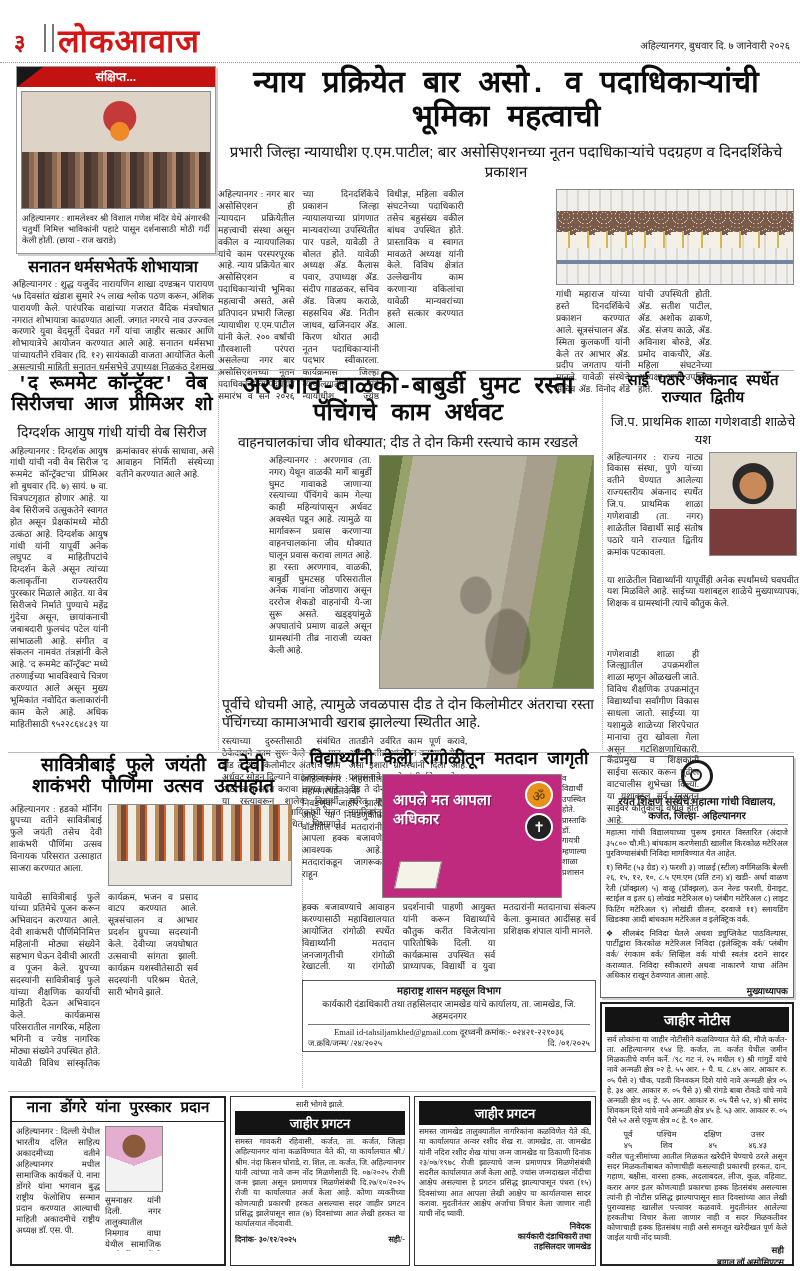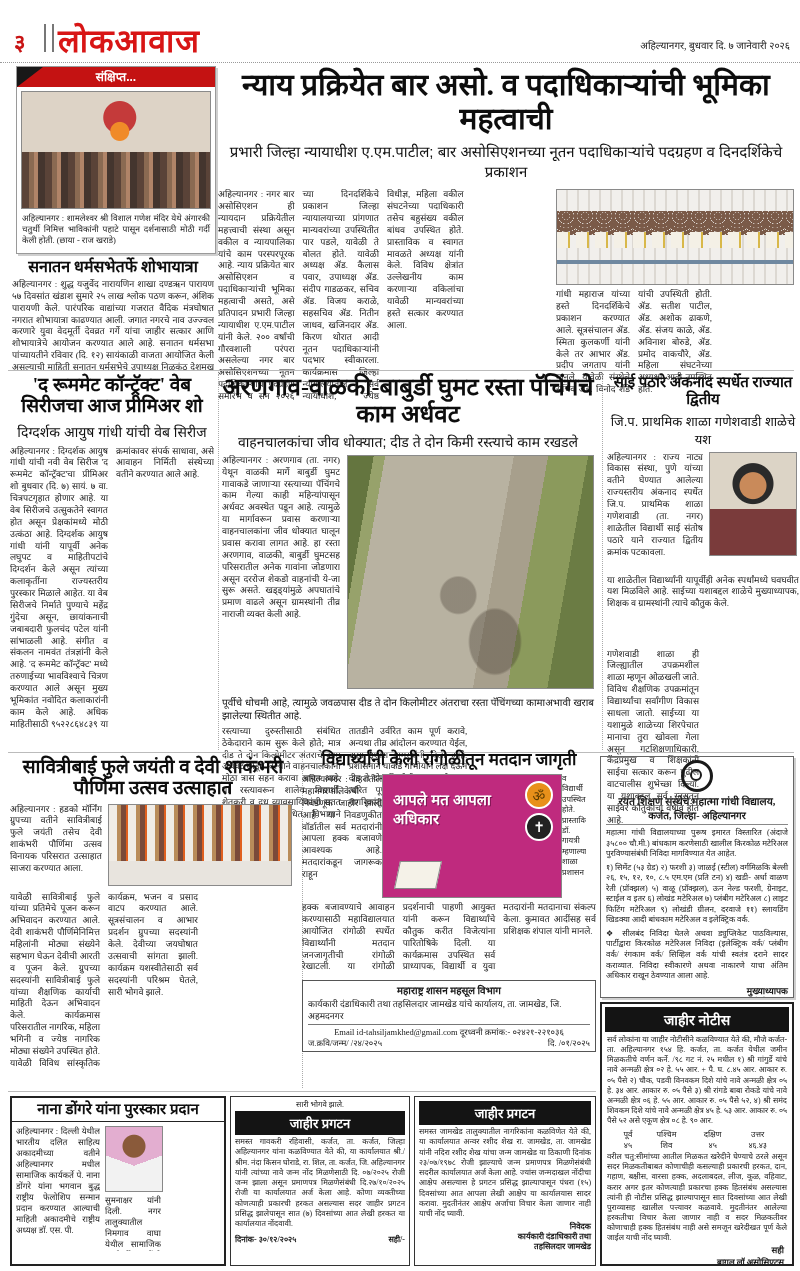--- a/index.html
+++ b/index.html
@@ -13,25 +13,25 @@
   .mast-bars{position:absolute;left:44px;top:6px;width:6px;height:28px;
              border-left:2px solid #777;border-right:2px solid #777;}
   .logo{position:absolute;left:58px;top:0px;font-size:32px;font-weight:bold;color:#d81515;
         font-family:"Liberation Sans",sans-serif;letter-spacing:1px;}
   .dateline{position:absolute;right:10px;top:20px;font-size:10px;color:#222;}
   
   .body-txt{font-size:9px;line-height:1.32;text-align:justify;overflow:hidden;}
   .cols2{columns:2;column-gap:8px;column-fill:auto;}
   .cols3{columns:3;column-gap:8px;column-fill:auto;}
   .cols4{columns:4;column-gap:8px;column-fill:auto;}
-  .headline{font-family:Liberation Serif, serif;font-weight:bold;color:#0d0d0d;
+  .headline{font-family:Liberation Mono, monospace;font-weight:bold;color:#0d0d0d;
             text-align:center;line-height:1.12;}
   .subhead{font-family:"Liberation Sans","DejaVu Sans",sans-serif;text-align:center;color:#111;}
   .photo{border:1px solid #8a8a8a;box-sizing:border-box;}
-  .caption{font-size:10px;line-height:1.3;text-align:justify;color:#111;}
+  .caption{font-size:14px;line-height:1.3;text-align:justify;color:#111;}
   .banner-black{background:#141414;color:#ffffff;text-align:center;
                 font-family:"Liberation Sans",sans-serif;font-weight:bold;}
   .hrule{border-top:1px solid #bbb;}
   .vdot-r{border-right:1px dotted #aaa;}
   
   .brief-box{left:16px;top:66px;width:198px;height:186px;border:1px solid #9a9a9a;
              box-shadow:2px 2px 0 #cfcfcf;}
   .brief-kicker{position:relative;height:20px;background:#c41212;}
   .brief-kicker .tri{position:absolute;left:0;top:0;width:0;height:0;
       border-top:20px solid #181818;border-right:26px solid transparent;}
@@ -68,21 +68,21 @@
   .lead-right-txt{height:118px;margin-top:4px;}
   
   .mid-rule{left:8px;top:370px;width:786px;}
   .roommate{left:10px;top:374px;width:204px;height:376px;padding-right:4px;}
   .roommate .headline{font-size:19px;}
   .roommate .subhead{font-size:14px;margin:5px 0;}
   .roommate .body-txt{height:288px;}
   .road{left:222px;top:374px;width:372px;height:392px;}
   .road .headline{font-size:24px;text-align:center;}
   .road .subhead{font-size:14px;margin:4px 0;}
-  .road-mid{display:flex;gap:7px;}
+  .road-mid{display:flex;gap:7px;margin-left:47px;}
   .road-left{width:118px;height:238px;}
   .road-photo{width:247px;height:234px;
      background:
        radial-gradient(ellipse at 60% 80%, rgba(60,50,40,.35) 0 12%, rgba(0,0,0,0) 13%),
        radial-gradient(ellipse at 45% 60%, rgba(70,60,50,.35) 0 9%, rgba(0,0,0,0) 10%),
        linear-gradient(100deg, #64753f 0 9%, #97a26b 9% 13%, #b8b2a1 13% 58%, #a79f8c 58% 70%, #8b9a5c 70% 84%, #6b7c44 84%);}
   .road-bottom{margin-top:4px;height:96px;}
   
   .sai{left:602px;top:374px;width:192px;height:376px;padding-left:4px;}
   .sai .headline{font-size:15px;}
@@ -118,21 +118,21 @@
       display:flex;align-items:center;justify-content:center;color:#fff;font-size:14px;border:2px solid #fff;}
   .rangoli-photo .sym.om{right:8px;top:6px;background:#e8901a;color:#5a3a00;}
   .rangoli-photo .sym.cross{right:8px;top:38px;background:#222;}
   .rangoli-photo .book{position:absolute;left:14px;bottom:8px;width:40px;height:26px;background:#f5f2e8;
       border:1px solid #888;transform:skewX(-12deg);}
   .rangoli-right{width:24px;height:124px;font-size:8px;line-height:1.3;overflow:hidden;text-align:justify;}
   .rangoli-bottom{margin-top:4px;height:74px;}
   .rev-notice{margin-top:4px;border:1.5px solid #555;padding:3px 5px;font-size:8.5px;line-height:1.35;height:72px;
       box-sizing:border-box;overflow:hidden;}
   .rev-notice .t1{text-align:center;font-weight:bold;font-size:10px;}
-  .rev-notice .t2{text-align:left;font-size:9px;border-bottom:1px solid #777;padding-bottom:2px;margin-bottom:2px;}
+  .rev-notice .t2{text-align:center;font-size:9px;border-bottom:1px solid #777;padding-bottom:2px;margin-bottom:2px;}
   .rev-ref{display:flex;justify-content:space-between;border-bottom:1px solid #777;padding-bottom:10px;margin-bottom:2px;}
   .rev-notice .ctr{text-align:center;}
   
   .school{left:600px;top:756px;width:194px;height:242px;border:1.5px solid #666;box-shadow:2px 2px 0 #cfcfcf;
       box-sizing:border-box;padding:3px 5px;overflow:hidden;}
   .seal{width:26px;height:26px;border-radius:50%;border:3px solid #1a1a1a;margin:0 auto;position:relative;}
   .seal:after{content:"";position:absolute;left:6px;top:6px;width:8px;height:8px;border-radius:50%;border:2px solid #1a1a1a;}
   .school .t1{text-align:center;font-weight:bold;font-size:10.5px;margin-top:2px;}
   .school .t2{text-align:center;font-weight:bold;font-size:10px;border-bottom:1px solid #888;padding-bottom:2px;}
   .school .body-sm{font-size:8px;line-height:1.32;text-align:justify;margin-top:3px;}

